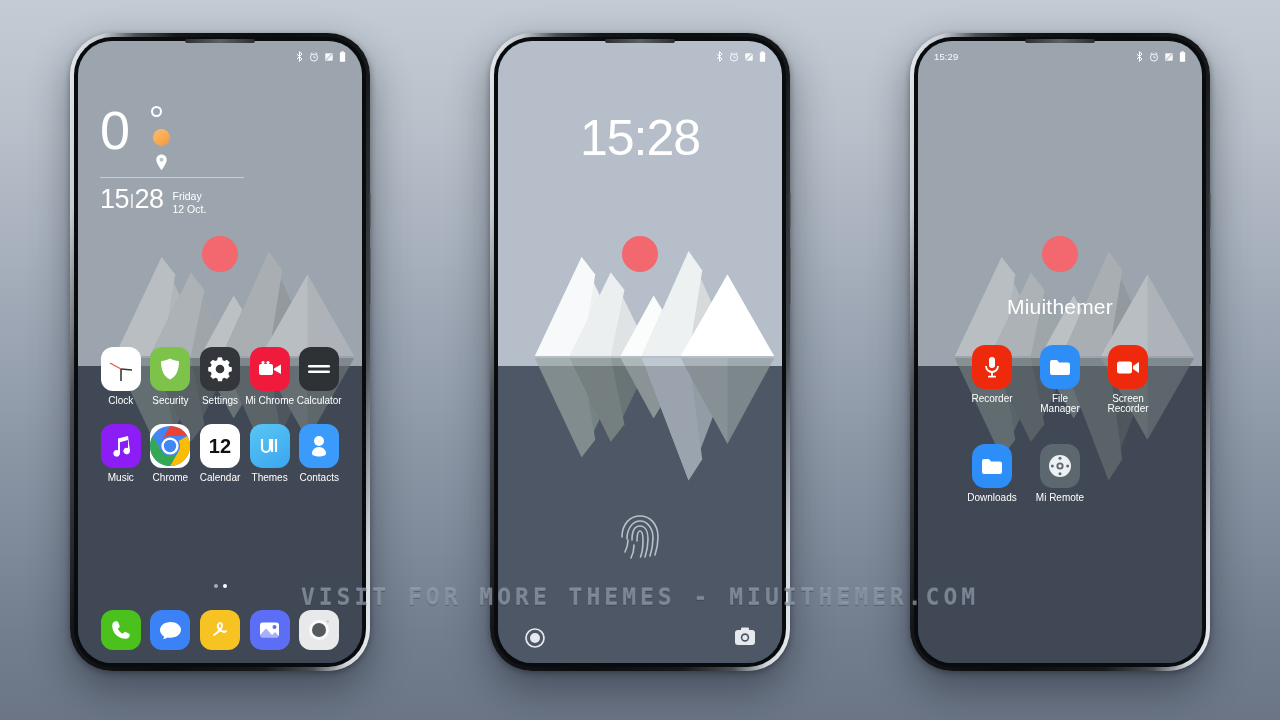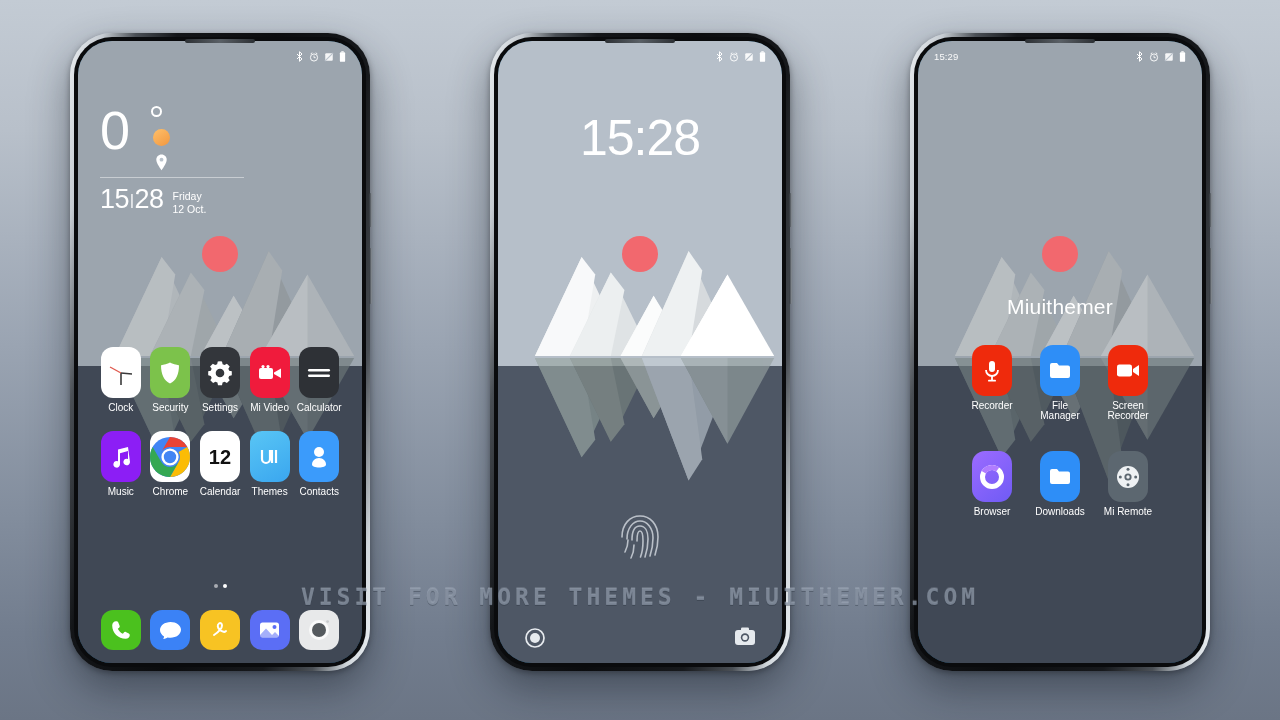--- a/index.html
+++ b/index.html
@@ -115,21 +115,21 @@
 
   
   .folder-title{
     position:absolute; top:254px; left:0; right:0; text-align:center;
     color:#fff; font-size:21px; font-weight:400; z-index:16; letter-spacing:.2px;
   }
 
   
   .appgrid{ position:absolute; z-index:16; display:grid; }
   .app{ display:flex; flex-direction:column; align-items:center; }
-  .app .ic{ width:40px; height:51px; border-radius:12px; display:flex; align-items:center; justify-content:center; position:relative; overflow:hidden;}
+  .app .ic{ width:40px; height:44px; border-radius:12px; display:flex; align-items:center; justify-content:center; position:relative; overflow:hidden;}
   .app .lbl{ margin-top:5px; font-size:10px; color:#fff; text-align:center; line-height:10px; white-space:pre-line;}
 
   
   .grid1{ top:306px; left:18px; right:18px; grid-template-columns:repeat(5,1fr); row-gap:18px; }
   
   .dock{ position:absolute; left:18px; right:18px; bottom:13px; z-index:16;
          display:grid; grid-template-columns:repeat(5,1fr); justify-items:center;}
   .dock .ic{ width:40px; height:40px; border-radius:12px; display:flex; align-items:center; justify-content:center;}
   .pagedots{ position:absolute; left:0; right:0; bottom:75px; display:flex; gap:5px; justify-content:center; z-index:16;}
   .pagedots i{ width:4px; height:4px; border-radius:50%; background:rgba(255,255,255,.55); display:block;}
@@ -263,21 +263,21 @@
         </div>
         <div class="app">
           <div class="ic" style="background:#f01b3c;">
             <svg width="24" height="16" viewBox="0 0 24 16">
                 <rect x="1" y="3" width="14" height="11" rx="2" fill="#fff"></rect>
                 <path d="M16 7.5 L23 3.5 V13 L16 9z" fill="#fff"></path>
                 <circle cx="5" cy="1.6" r="1.6" fill="#fff"></circle>
                 <circle cx="10" cy="1.6" r="1.6" fill="#fff"></circle>
               </svg>
           </div>
-          <div class="lbl">Mi Video</div>
+          <div class="lbl">Mi Chrome</div>
         </div>
         <div class="app">
           <div class="ic" style="background:#2e3136;">
             <svg width="24" height="14" viewBox="0 0 24 14">
                 <rect x="1" y="3" width="22" height="2.6" rx="1.3" fill="#fff"></rect>
                 <rect x="1" y="8.5" width="22" height="2.6" rx="1.3" fill="#fff"></rect>
               </svg>
           </div>
           <div class="lbl">Calculator</div>
         </div>
@@ -555,29 +555,20 @@
           <div class="ic" style="background:#ef2a0c;border-radius:13px;">
             <svg width="24" height="15" viewBox="0 0 24 15">
                 <rect x="1" y="1.5" width="15" height="12" rx="2.3" fill="#fff"></rect>
                 <path d="M17 6 L23 2 V13 L17 9z" fill="#fff"></path>
               </svg>
           </div>
           <div class="lbl">Screen
 Recorder</div>
         </div>
         <div class="app">
-          <div class="ic" style="background:linear-gradient(140deg,#9c6bff,#6f5bf5);border-radius:13px;">
-            <svg width="26" height="26" viewBox="0 0 26 26">
-                <circle cx="13" cy="13" r="9.5" fill="none" stroke="#fff" stroke-width="5"></circle>
-                <circle cx="13" cy="13" r="9.5" fill="none" stroke="#b07cff" stroke-width="5" stroke-dasharray="16 60" transform="rotate(210 13 13)"></circle>
-              </svg>
-          </div>
-          <div class="lbl">Browser</div>
-        </div>
-        <div class="app">
           <div class="ic" style="background:#2e8ef7;border-radius:13px;">
             <svg width="24" height="19" viewBox="0 0 24 19">
                 <path d="M2 4 a2 2 0 0 1 2-2 h5 l2 2.4 h9 a2 2 0 0 1 2 2 v8.6 a2 2 0 0 1-2 2 H4 a2 2 0 0 1-2-2z" fill="#fff"></path>
               </svg>
           </div>
           <div class="lbl">Downloads</div>
         </div>
         <div class="app">
           <div class="ic" style="background:#5c6770;border-radius:13px;">
             <svg width="28" height="28" viewBox="0 0 28 28">

